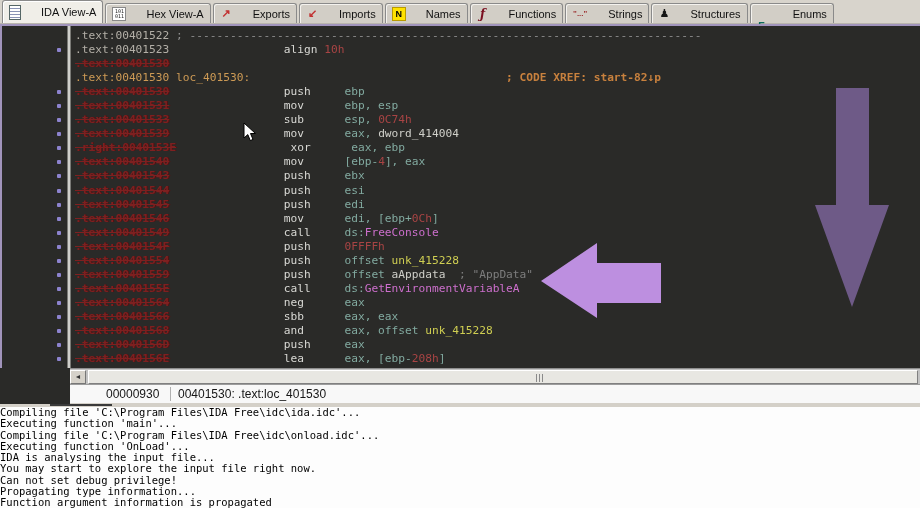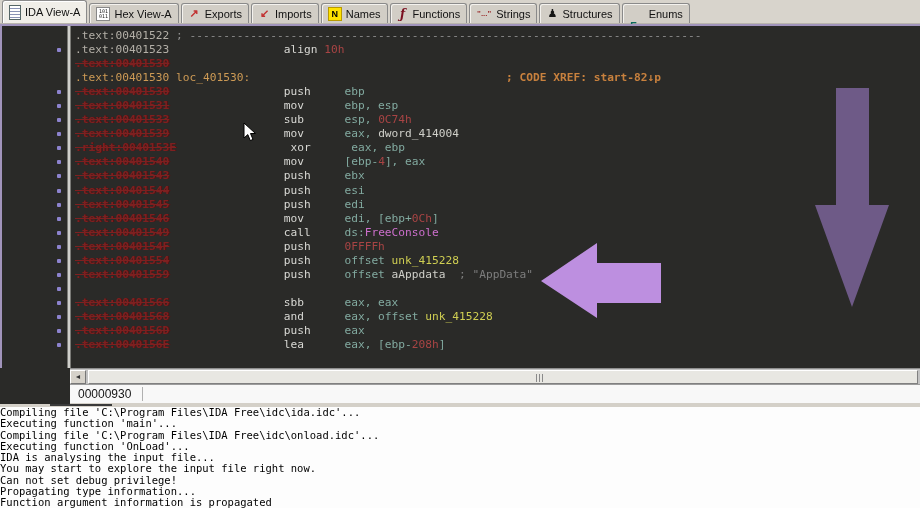--- a/index.html
+++ b/index.html
@@ -3,21 +3,21 @@
 <meta charset="utf-8">
 <style>
   html,body{margin:0;padding:0;}
   body{width:920px;height:508px;overflow:hidden;background:#d4d0c8;
        font-family:"Liberation Sans",sans-serif;position:relative;}
   .screen{position:absolute;inset:0;width:920px;height:508px;}
 
   
   .tabbar{position:absolute;left:0;top:0;width:920px;height:24px;background:#d8d4cc;
           border-bottom:1px solid #b9b5ad;display:flex;align-items:flex-end;padding-left:2px;box-sizing:border-box;}
-  .tab{display:flex;align-items:center;gap:4px;height:19px;margin-right:2px;padding:0 6px;
+  .tab{display:flex;align-items:center;gap:20px;height:19px;margin-right:2px;padding:0 6px;
        background:#d2cec6;border:1px solid #8a8a8a;border-bottom:none;border-radius:3px 3px 0 0;
        box-shadow:inset 1px 1px 0 #f4f2ee;font-size:11px;color:#111;white-space:nowrap;cursor:default;}
   .tab.active{height:22px;background:#f0eee8;box-shadow:inset 1px 1px 0 #ffffff;}
   .ticon{display:inline-flex;align-items:center;justify-content:center;flex:0 0 auto;}
   .icon-ida-view{width:10px;height:13px;background:#fff;border:1px solid #566;
       background-image:repeating-linear-gradient(to bottom,transparent 0 2px,#8a93b5 2px 3px);}
   .icon-hex-view{width:12px;height:12px;background:#fff;border:1px solid #888;
       font-family:"DejaVu Sans Mono",monospace;font-size:5px;line-height:5px;color:#222;white-space:pre;text-align:center;}
   .icon-exports{width:13px;height:13px;color:#c23232;font-size:11px;font-weight:bold;}
   .icon-imports{width:13px;height:13px;color:#c23232;font-size:11px;font-weight:bold;}
@@ -69,21 +69,21 @@
             border:1px solid;border-color:#fff #808080 #808080 #fff;box-sizing:border-box;}
   .grip{position:absolute;left:54%;top:3px;width:8px;height:8px;
         background:repeating-linear-gradient(90deg,#8a8a8a 0 1px,transparent 1px 3px);}
 
   
   .dark-corner{position:absolute;left:0;top:368px;width:70px;height:36px;background:#2a2a28;}
 
   
   .statusbar{position:absolute;left:70px;top:384px;width:850px;height:19px;background:#f8f8f8;
              border-top:1px solid #9c9c9c;box-sizing:border-box;display:flex;align-items:center;
-             font-size:12px;color:#151515;}
+             font-size:12px;color:#151515;padding-left:28px;}
   .status-offset{margin-left:8px;width:62px;}
   .sdiv{width:1px;height:14px;background:#b0b0b0;margin:0 0 0 2px;}
   .status-location{margin-left:7px;}
 
   
   .splitter{position:absolute;left:0;top:404px;width:920px;height:3px;background:#d4d0c8;
             border-bottom:1px solid #a0a0a0;}
   .splitter-handle{position:absolute;left:50px;top:404px;width:62px;height:2px;background:#3a3a3a;}
   .output{position:absolute;left:0;top:407px;width:920px;height:101px;background:#fdfdfd;
           font-family:"DejaVu Sans Mono","Liberation Mono",monospace;font-size:10.5px;color:#000;
@@ -150,21 +150,22 @@
         <div class="dline"><span class="dot"></span><span class="code"><span class="c-ar">.right:0040153E</span><span class="c-mn">                 </span><span class="c-mn">xor      </span><span class="c-rg">eax, ebp</span></span></div>
         <div class="dline"><span class="dot"></span><span class="code"><span class="c-ar">.text:00401540</span><span class="c-mn">                 </span><span class="c-mn">mov      </span><span class="c-rg">[ebp-</span><span class="c-nm">4</span><span class="c-rg">], eax</span></span></div>
         <div class="dline"><span class="dot"></span><span class="code"><span class="c-ar">.text:00401543</span><span class="c-mn">                 </span><span class="c-mn">push     </span><span class="c-rg">ebx</span></span></div>
         <div class="dline"><span class="dot"></span><span class="code"><span class="c-ar">.text:00401544</span><span class="c-mn">                 </span><span class="c-mn">push     </span><span class="c-rg">esi</span></span></div>
         <div class="dline"><span class="dot"></span><span class="code"><span class="c-ar">.text:00401545</span><span class="c-mn">                 </span><span class="c-mn">push     </span><span class="c-rg">edi</span></span></div>
         <div class="dline"><span class="dot"></span><span class="code"><span class="c-ar">.text:00401546</span><span class="c-mn">                 </span><span class="c-mn">mov      </span><span class="c-rg">edi, [ebp+</span><span class="c-nm">0Ch</span><span class="c-rg">]</span></span></div>
         <div class="dline"><span class="dot"></span><span class="code"><span class="c-ar">.text:00401549</span><span class="c-mn">                 </span><span class="c-mn">call     </span><span class="c-rg">ds:</span><span class="c-im">FreeConsole</span></span></div>
         <div class="dline"><span class="dot"></span><span class="code"><span class="c-ar">.text:0040154F</span><span class="c-mn">                 </span><span class="c-mn">push     </span><span class="c-nm">0FFFFh</span></span></div>
         <div class="dline"><span class="dot"></span><span class="code"><span class="c-ar">.text:00401554</span><span class="c-mn">                 </span><span class="c-mn">push     </span><span class="c-rg">offset </span><span class="c-yl">unk_415228</span></span></div>
         <div class="dline"><span class="dot"></span><span class="code"><span class="c-ar">.text:00401559</span><span class="c-mn">                 </span><span class="c-mn">push     </span><span class="c-rg">offset </span><span class="c-wn">aAppdata</span><span class="c-mn">  </span><span class="c-cq">; "AppData"</span></span></div>
-        <div class="dline"><span class="dot"></span></div>
+        <div class="dline"><span class="dot"></span><span class="code"><span class="c-ar">.text:0040155E</span><span class="c-mn">                 </span><span class="c-mn">call     </span><span class="c-rg">ds:</span><span class="c-im">GetEnvironmentVariableA</span></span></div>
+        <div class="dline"><span class="dot"></span><span class="code"><span class="c-ar">.text:00401564</span><span class="c-mn">                 </span><span class="c-mn">neg      </span><span class="c-rg">eax</span></span></div>
         <div class="dline"><span class="dot"></span><span class="code"><span class="c-ar">.text:00401566</span><span class="c-mn">                 </span><span class="c-mn">sbb      </span><span class="c-rg">eax, eax</span></span></div>
         <div class="dline"><span class="dot"></span><span class="code"><span class="c-ar">.text:00401568</span><span class="c-mn">                 </span><span class="c-mn">and      </span><span class="c-rg">eax, offset </span><span class="c-yl">unk_415228</span></span></div>
         <div class="dline"><span class="dot"></span><span class="code"><span class="c-ar">.text:0040156D</span><span class="c-mn">                 </span><span class="c-mn">push     </span><span class="c-rg">eax</span></span></div>
         <div class="dline"><span class="dot"></span><span class="code"><span class="c-ar">.text:0040156E</span><span class="c-mn">                 </span><span class="c-mn">lea      </span><span class="c-rg">eax, [ebp-</span><span class="c-nm">208h</span><span class="c-rg">]</span></span></div>
       </div>
   </div>
 
   <svg class="overlay" style="left:815px;top:88px;" width="75" height="220" viewBox="0 0 75 220">
     <polygon points="21,0 54,0 54,117 74,117 37,219 0,117 21,117" fill="#6e5a87"></polygon>
   </svg>
@@ -181,20 +182,21 @@
   <div class="hscroll">
     <div class="hs-btn">◄</div>
     <div class="hs-thumb">
       <div class="grip"></div>
     </div>
   </div>
 
   <div class="statusbar">
     <span class="status-offset">00000930</span>
     <div class="sdiv"></div>
+    <span class="status-location">00401530: .text:loc_401530</span>
   </div>
 
   <div class="splitter"></div>
   <div class="splitter-handle"></div>
 
   <div class="output">
       <div class="oline">Compiling file 'C:\Program Files\IDA Free\idc\ida.idc'...</div>
       <div class="oline">Executing function 'main'...</div>
       <div class="oline">Compiling file 'C:\Program Files\IDA Free\idc\onload.idc'...</div>
       <div class="oline">Executing function 'OnLoad'...</div>

